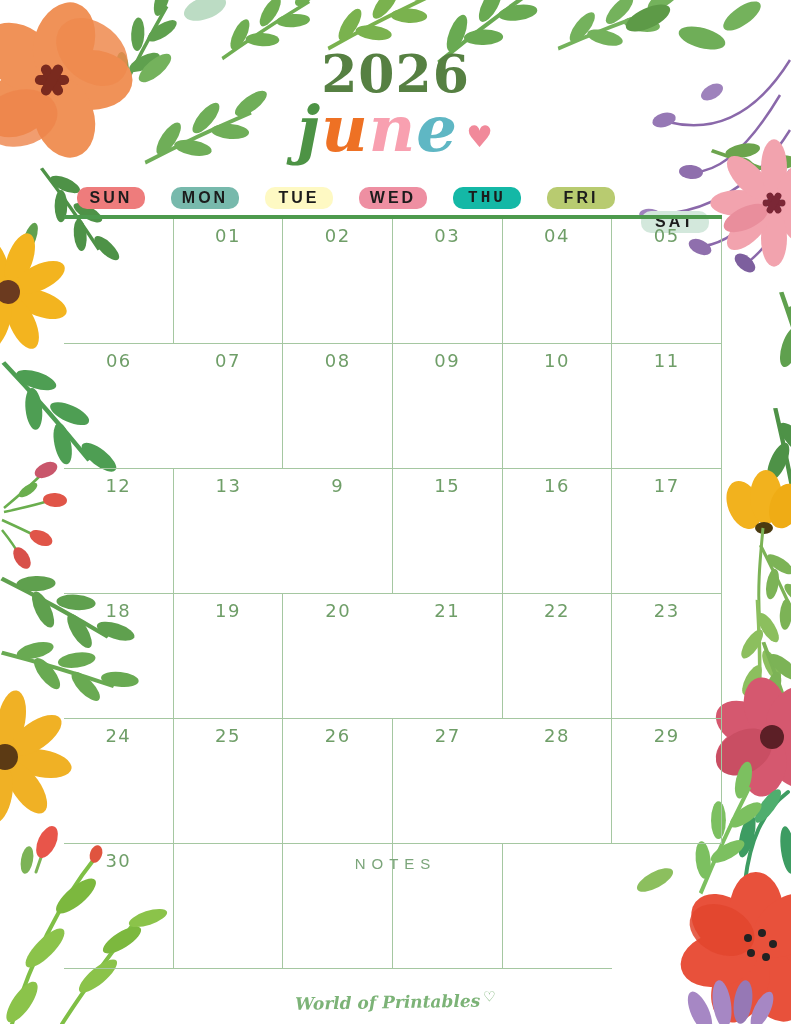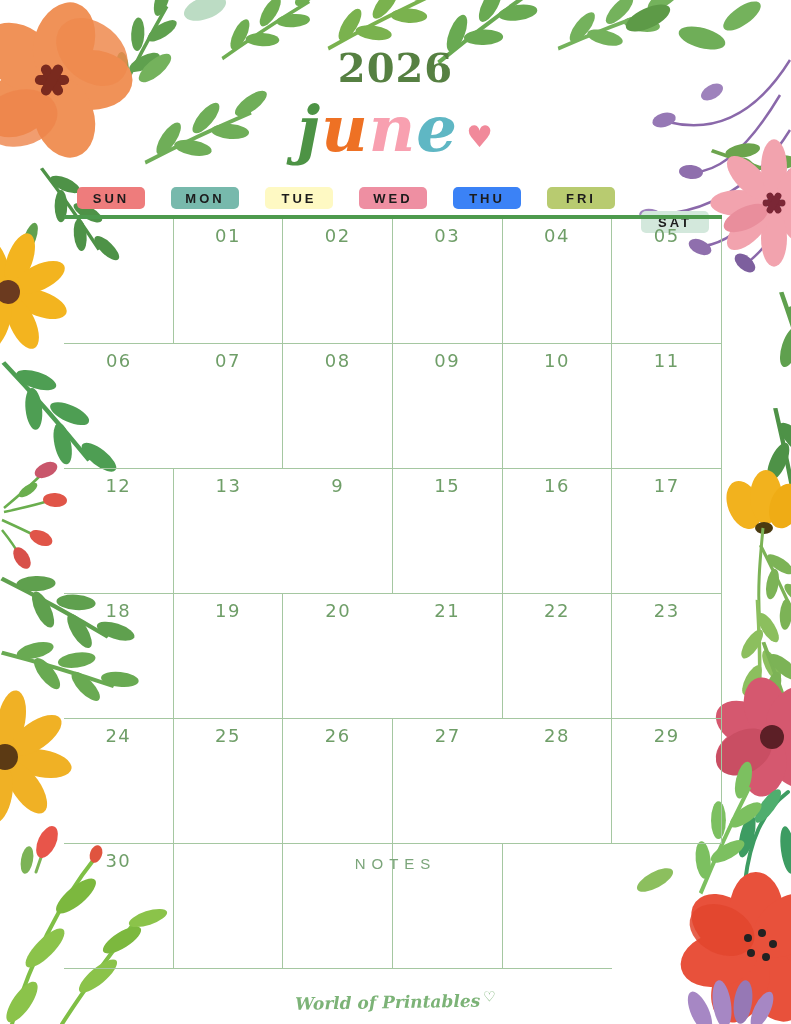--- a/index.html
+++ b/index.html
@@ -5,37 +5,37 @@
   html,body{margin:0;padding:0;}
   body{
     width:791px;height:1024px;position:relative;background:#ffffff;
     font-family:"Liberation Sans",sans-serif;overflow:hidden;
   }
   .floral{position:absolute;left:0;top:0;z-index:0;pointer-events:none;}
   .content{position:absolute;left:0;top:0;width:791px;height:1024px;z-index:1;}
 
   .title-year{
     position:absolute;top:48px;left:0;width:100%;text-align:center;
-    font-family:"DejaVu Serif",serif;font-weight:700;font-size:40px;line-height:1;
+    font-family:"DejaVu Serif",serif;font-weight:700;font-size:52px;line-height:1;
     letter-spacing:1px;color:var(--year-color,#568042);
   }
   .title-month{
     position:absolute;top:97px;left:0;width:100%;text-align:center;
     font-family:"DejaVu Serif",serif;font-weight:700;font-size:64px;line-height:1;
     letter-spacing:1px;
     font-style:italic;
   }
   .title-month .heart{font-size:30px;margin-left:8px;vertical-align:4px;}
 
   .weekday-row{position:absolute;left:64px;top:187px;width:658px;display:flex;}
   .day-col{width:94px;display:flex;justify-content:center;}
   .pill{
-    min-width:50px;height:22px;padding:0 9px;border-radius:5px;
+    min-width:50px;height:22px;padding:0 9px;border-radius:10px;
     display:flex;align-items:center;justify-content:center;
-    font-weight:700;font-size:13px;letter-spacing:3px;color:#1c1c1c;
+    font-weight:700;font-size:16px;letter-spacing:3px;color:#1c1c1c;
     font-family:"Liberation Sans",sans-serif;
   }
 
   .grid{
     position:absolute;left:64px;top:215px;width:658px;
     border-top:4px solid var(--thick-line,#4D9A4D);
     display:grid;grid-template-columns:repeat(6,1fr);grid-auto-rows:125px;
   }
   .cell{
     border-bottom:1px solid var(--grid-line,#A5C7A1);
@@ -265,21 +265,21 @@
       <div class="day-col">
         <div class="pill" style="background: rgb(119, 185, 172);">MON</div>
       </div>
       <div class="day-col">
         <div class="pill" style="background: #fef9c3;">TUE</div>
       </div>
       <div class="day-col">
         <div class="pill" style="background: rgb(238, 143, 162);">WED</div>
       </div>
       <div class="day-col">
-        <div class="pill" style="background: #3b82f6;">THU</div>
+        <div class="pill" style="background: #14b8a6; font-family: Liberation Mono, monospace;">THU</div>
       </div>
       <div class="day-col">
         <div class="pill" style="background: rgb(184, 203, 112);">FRI</div>
       </div>
       <div class="day-col">
         <div class="pill" style="background: rgb(211, 232, 220); margin-top: 24px;">SAT</div>
       </div>
     </div>
 
   <div class="grid" id="calendar-grid">

